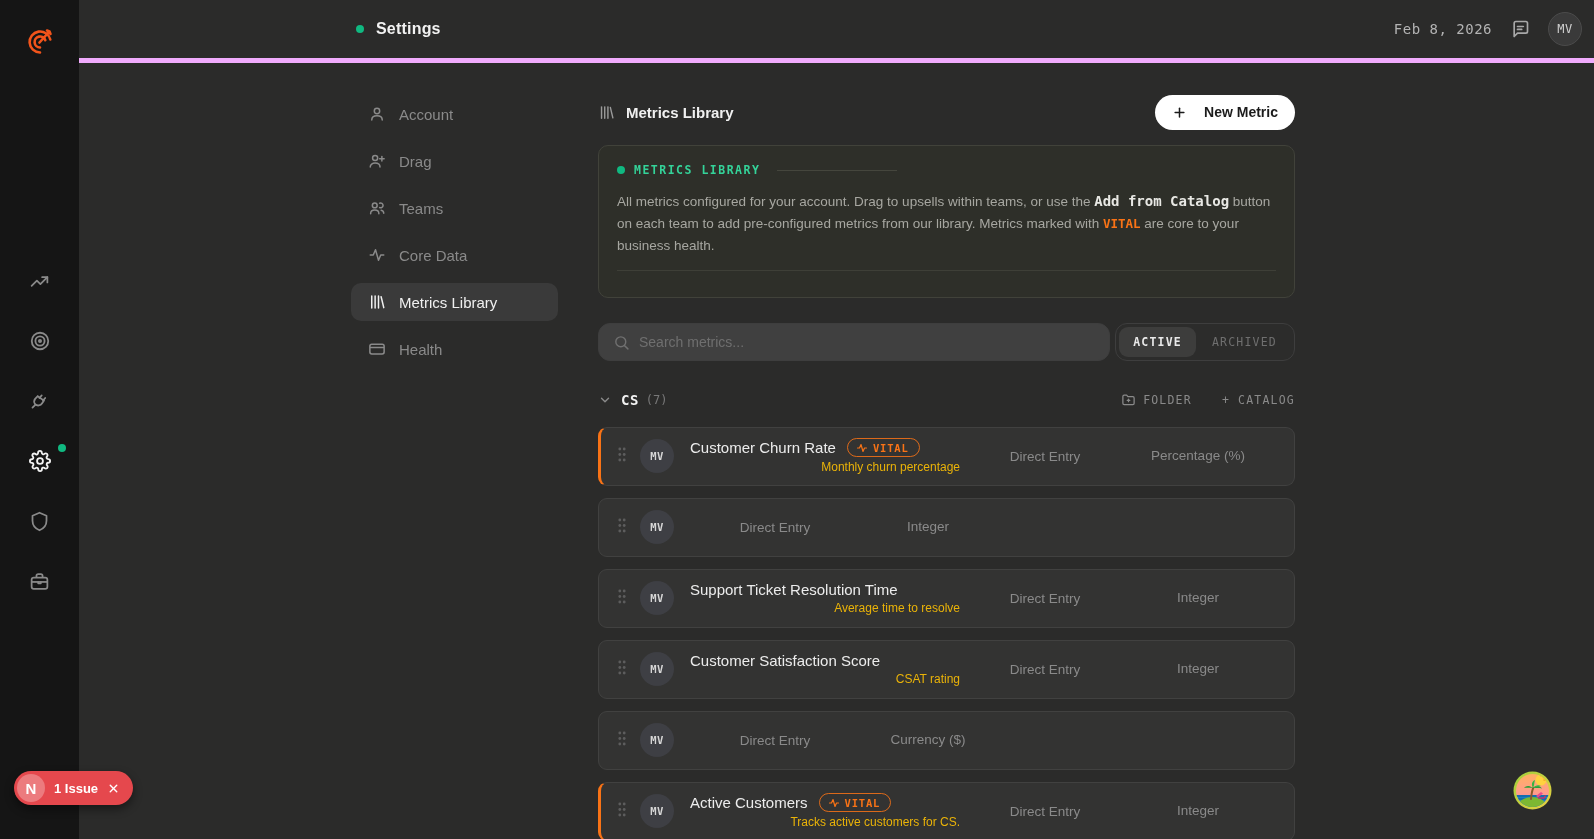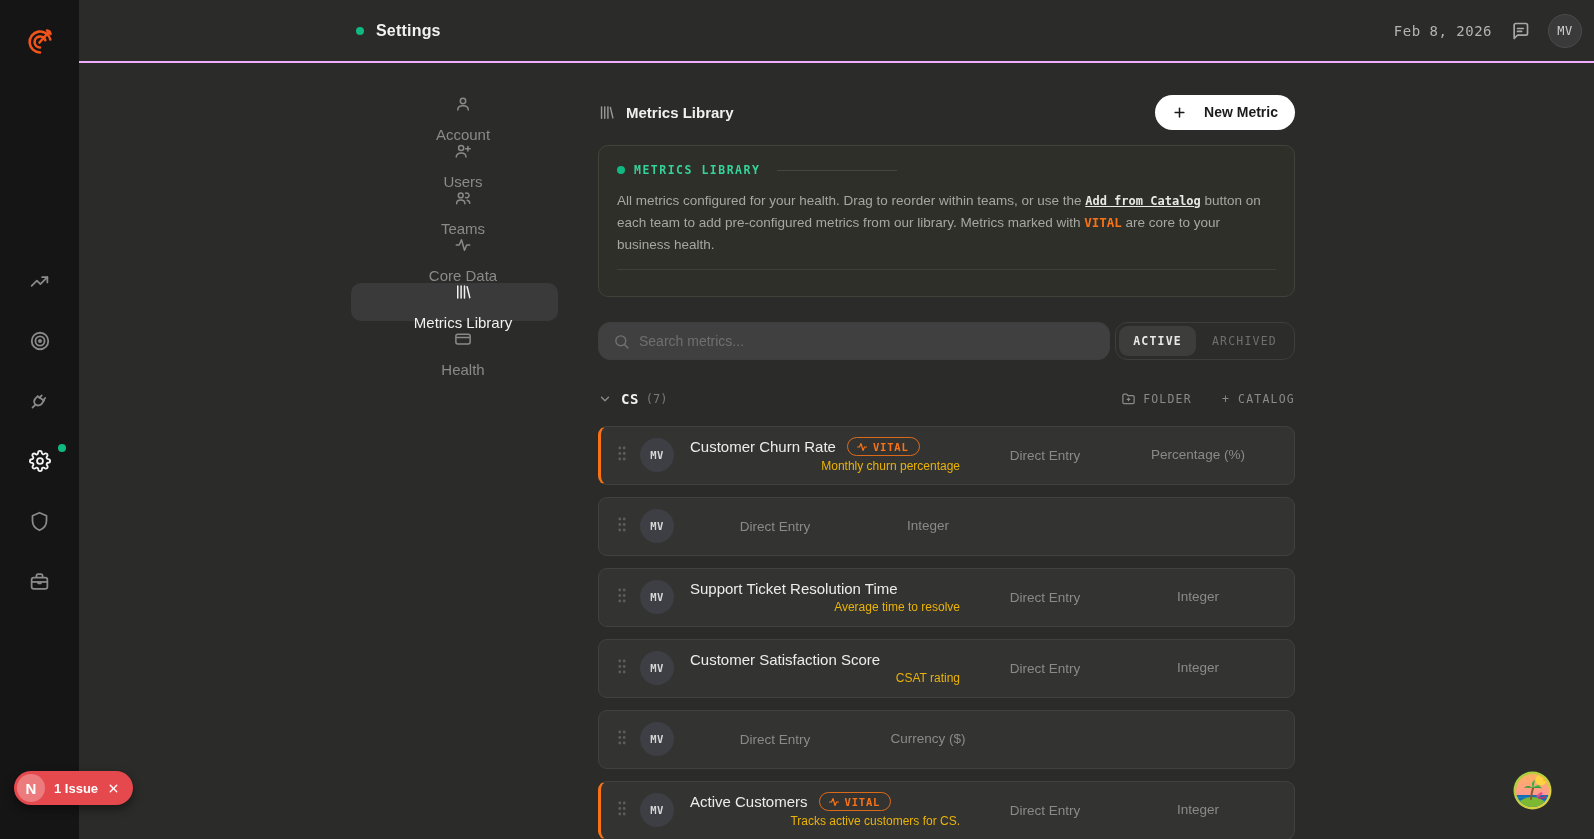--- a/index.html
+++ b/index.html
@@ -25,42 +25,42 @@
   .rail-icon { position:relative; width:22px; height:22px; color:#8a8a8a; cursor:pointer; display:flex; align-items:center; justify-content:center; }
   .rail-icon.active { color:#f2f2f2; }
   .rail-icon .notif-dot {
     position:absolute; top:-6px; right:-15px; width:8px; height:8px;
     border-radius:50%; background:#10b981;
   }
 
   
   .topbar {
     position:absolute; left:79px; top:0; right:0; height:63px;
-    border-bottom:2px solid #f0abfc;
+    border-bottom:5px solid #f0abfc;
     display:flex; align-items:center;
   }
   .topbar-title { display:flex; align-items:center; gap:12px; margin-left:277px; }
   .status-dot { width:8px; height:8px; border-radius:50%; background:#10b981; }
   .topbar-title-text { font-size:16px; font-weight:700; color:#f2f2f2; letter-spacing:0.2px; }
   .topbar-right { margin-left:auto; display:flex; align-items:center; gap:18px; padding-right:12px; }
   .topbar-date { font-size:14px; color:#b3b3b3; letter-spacing:0.5px; }
   .chat-icon { color:#a8a8a8; width:20px; height:20px; cursor:pointer; }
   .topbar-avatar {
     width:34px; height:34px; border-radius:50%;
     background:#3a3a3a; border:1px solid #4b4b4b;
     display:flex; align-items:center; justify-content:center;
     font-size:12px; color:#cfcfcf; letter-spacing:0.5px; cursor:pointer;
   }
 
   
   .settings-nav { position:absolute; left:351px; top:95px; width:207px; display:flex; flex-direction:column; gap:9px; }
   .nav-item {
     height:38px; display:flex; align-items:center; gap:13px;
     padding-left:17px; border-radius:10px; color:#8a8a8a;
-    font-size:15px; cursor:pointer;flex-direction:column;
+    font-size:15px; cursor:pointer;
   }
   .nav-item svg { flex:0 0 auto; }
   .nav-item.active { background:#3a3a3a; color:#f0f0f0; }
 
   
   .main { position:absolute; left:598px; top:85px; width:697px; }
 
   .main-header { height:54px; display:flex; align-items:center; }
   .main-title { display:flex; align-items:center; gap:11px; font-size:15px; font-weight:700; color:#f0f0f0; }
   .main-title svg { color:#9a9a9a; }
@@ -74,21 +74,21 @@
   
   .info-card {
     margin-top:6px; border:1px solid #41423a; border-radius:10px;
     background:#2e2f29; padding:17px 18px 14px 18px;
   }
   .info-label-row { display:flex; align-items:center; gap:9px; }
   .info-dot { width:8px; height:8px; border-radius:50%; background:#10b981; }
   .info-label { font-size:11.5px; font-weight:700; letter-spacing:1.5px; color:#34d399; }
   .info-rule { flex:0 0 auto; width:120px; height:1px; background:#45463d; margin-left:8px; }
   .info-desc { margin-top:13px; font-size:13.5px; line-height:1.62; color:#a7a7a1; }
-  .info-desc .code { font-family:"DejaVu Sans Mono", monospace; font-weight:700; color:#e8e8e4; font-size:12px;text-decoration:underline; }
+  .info-desc .code { font-family:"DejaVu Sans Mono", monospace; font-weight:700; color:#e8e8e4; font-size:14px; }
   .info-desc .vital-word { font-family:"DejaVu Sans Mono", monospace; font-weight:700; color:#f97316; font-size:12.5px; }
   .info-divider { height:1px; background:#3e3f37; margin:13px 0 12px 0; }
   .info-count { font-size:11.5px; letter-spacing:1px; color:#8f8f89; }
 
   
   .filter-row { margin-top:25px; display:flex; align-items:center; }
   .search-box {
     position:relative; width:512px; height:38px;
     border:1px solid #3e3e3e; border-radius:12px; background:#404040;
   }
@@ -247,21 +247,21 @@
       </svg>
     <span>Account</span>
   </div>
   <div class="nav-item">
     <svg width="18" height="18" viewBox="0 0 24 24" fill="none" stroke="currentColor" stroke-width="2" stroke-linecap="round">
         <circle cx="9.5" cy="8" r="3.4"></circle>
         <path d="M3 20 c0-3.4 2.9-5.3 6.5-5.3 s6.5 1.9 6.5 5.3"></path>
         <path d="M18.5 6 v6"></path>
         <path d="M15.5 9 h6"></path>
       </svg>
-    <span>Users</span>
+    <span>Drag</span>
   </div>
   <div class="nav-item">
     <svg width="18" height="18" viewBox="0 0 24 24" fill="none" stroke="currentColor" stroke-width="2" stroke-linecap="round">
         <circle cx="9" cy="8.5" r="3.2"></circle>
         <path d="M3.5 19.5 c0-3 2.5-4.7 5.5-4.7 s5.5 1.7 5.5 4.7"></path>
         <path d="M15.5 5.6 a3.2 3.2 0 1 1 0 5.8"></path>
         <path d="M17.5 14.9 c2 .4 3.5 1.9 3.5 4.1"></path>
       </svg>
     <span>Teams</span>
   </div>
@@ -309,21 +309,21 @@
       <span>New Metric</span>
     </button>
   </div>
 
   <div class="info-card">
     <div class="info-label-row">
       <span class="info-dot"></span>
       <span class="info-label mono">METRICS LIBRARY</span>
       <span class="info-rule"></span>
     </div>
-    <div class="info-desc"><span>All metrics configured for your health. Drag to reorder within teams, or use the </span><span class="code">Add from Catalog</span><span> button on each team to add pre-configured metrics from our library. Metrics marked with </span><span class="vital-word">VITAL</span><span> are core to your business health.</span></div>
+    <div class="info-desc"><span>All metrics configured for your account. Drag to upsells within teams, or use the </span><span class="code">Add from Catalog</span><span> button on each team to add pre-configured metrics from our library. Metrics marked with </span><span class="vital-word">VITAL</span><span> are core to your business health.</span></div>
     <div class="info-divider"></div>
   </div>
 
   <div class="filter-row">
     <div class="search-box">
       <svg width="17" height="17" viewBox="0 0 24 24" fill="none" stroke="currentColor" stroke-width="2" stroke-linecap="round">
           <circle cx="11" cy="11" r="7"></circle>
           <path d="M16.5 16.5 L21 21"></path>
         </svg>
       <input class="search-input" type="text" placeholder="Search metrics..." style="">

